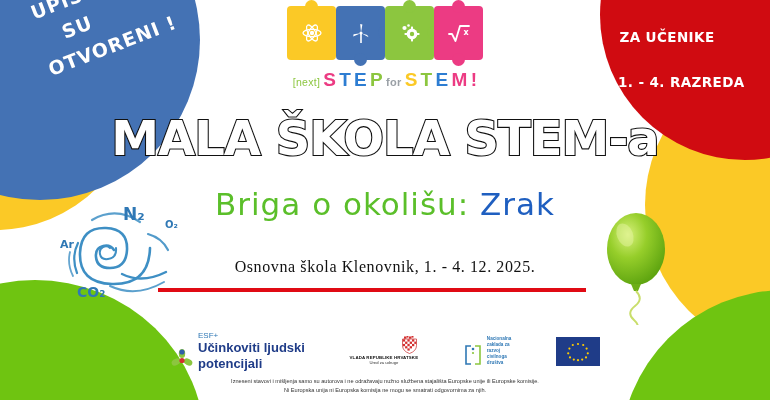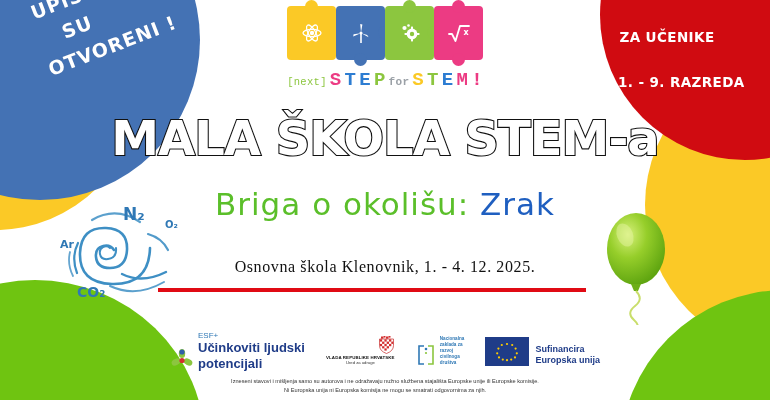--- a/index.html
+++ b/index.html
@@ -67,21 +67,21 @@
   #pz1 { left:49px;  background:#4472B4; }
   #pz2 { left:98px;  background:#8CC63F; }
   #pz3 { left:147px; background:#EC3B83; }
   #pz0 .nub, #pz1 .nub, #pz2 .nub, #pz3 .nub { background:inherit; }
   .nub-r { right:-6px; top:20px; }
   .nub-b { left:18px; bottom:-6px; }
   .nub-t { left:18px; top:-6px; }
 
   #logo-wordmark {
     margin-top:5px; font-size:19px; font-weight:700;
-    font-family:Liberation Mono, monospace; letter-spacing:.3px;
+    font-family:Liberation Sans, sans-serif; letter-spacing:.3px;
     display:flex; align-items:baseline; gap:3px;
   }
   #logo-wordmark .next { font-size:10.5px; color:#8CC63F; font-weight:400; }
   #logo-wordmark .for  { font-size:11px; color:#9aa0a6; font-weight:700;text-align:center; }
   .c-pink  { color:#EC3B83; }
   .c-blue  { color:#2D7DD2; }
   .c-green { color:#8CC63F; }
   .c-yellow{ color:#FBC926; }
 
   
@@ -173,21 +173,21 @@
   <div class="blob" id="blob-green-br"></div>
 
   <div id="callout-upisi">
     <span class="l1">UPISI</span>
     <span class="l2">SU</span>
     <span class="l3">OTVORENI !</span>
   </div>
 
   <div id="callout-zauc">
     <span>ZA UČENIKE</span>
-    <span>OD 1. - 9. RAZREDA</span>
+    <span>OD 1. - 4. RAZREDA</span>
   </div>
 
   <div id="logo-block">
     <div id="puzzle-row">
 
       <div class="puzzle-piece" id="pz0">
         <span class="nub nub-r"></span>
         <span class="nub nub-t"></span>
         <svg class="glyph" width="24" height="24" viewBox="0 0 24 24">
           <circle cx="12" cy="12" r="2.2" fill="#fff"></circle>
@@ -375,24 +375,20 @@
           <circle cx="30.0" cy="20.4" r="1.1"></circle>
           <circle cx="26.2" cy="22.6" r="1.1"></circle>
           <circle cx="22" cy="23.2" r="1.1"></circle>
           <circle cx="17.8" cy="22.6" r="1.1"></circle>
           <circle cx="14.0" cy="20.4" r="1.1"></circle>
           <circle cx="12.2" cy="16.3" r="1.1"></circle>
           <circle cx="13.4" cy="11.6" r="1.1"></circle>
           <circle cx="16.8" cy="8.0" r="1.1"></circle>
         </g>
       </svg>
-      <div class="logo-text eu-text">
-        <div>Sufinancira</div>
-        <div>Europska unija</div>
-      </div>
     </div>
 
   </div>
 
   <div id="disclaimer">
     <span>Izneseni stavovi i mišljenja samo su autorova i ne odražavaju nužno službena stajališta Europske unije ili Europske komisije.</span>
     <span>Ni Europska unija ni Europska komisija ne mogu se smatrati odgovornima za njih.</span>
   </div>
 
 </div>

